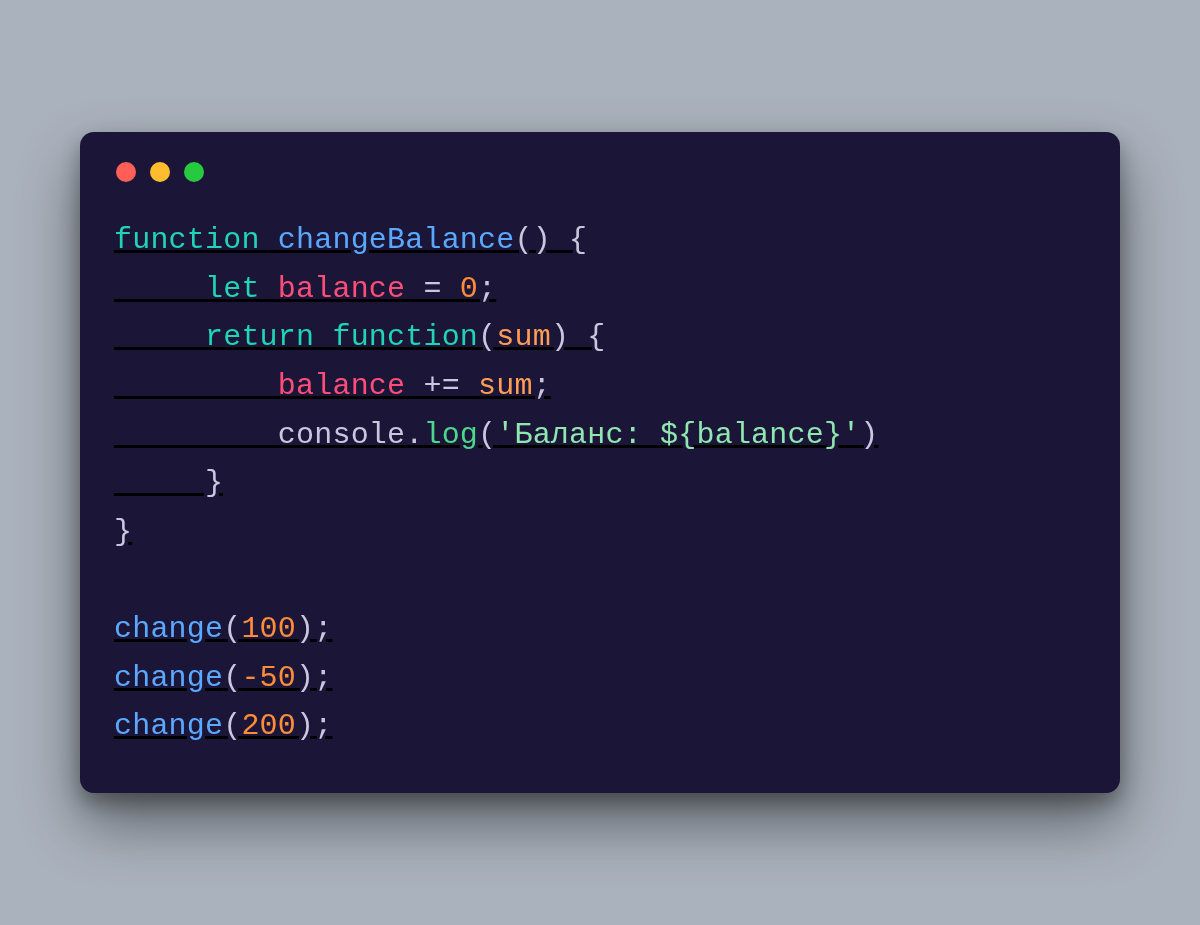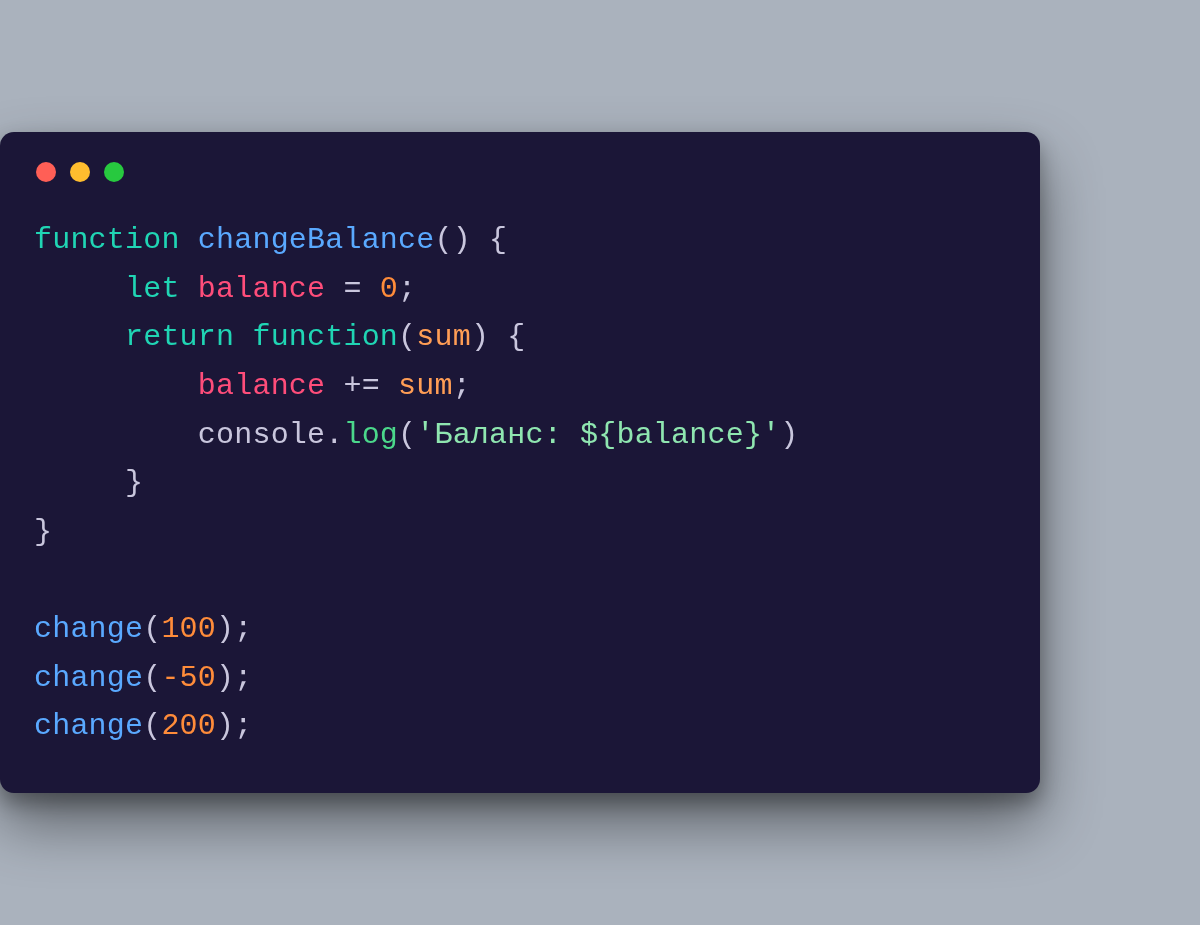--- a/index.html
+++ b/index.html
@@ -8,21 +8,22 @@
     width: 1200px;
     height: 925px;
     background: #aab2bd;
     font-family: "SF Mono", "Menlo", "Consolas", "Liberation Mono", monospace;
   }
   .stage {
     width: 1200px;
     height: 925px;
     display: flex;
     align-items: center;
-    justify-content: flex-start;
+    justify-content: center;
+    text-decoration: underline;
   }
   .window {
     width: 1040px;
     background: #1b1637;
     border-radius: 14px;
     box-shadow: 0 30px 60px rgba(0,0,0,0.45), 0 10px 20px rgba(0,0,0,0.30);
     padding: 30px 34px 42px 34px;
     box-sizing: border-box;
   }
   .traffic-lights {

